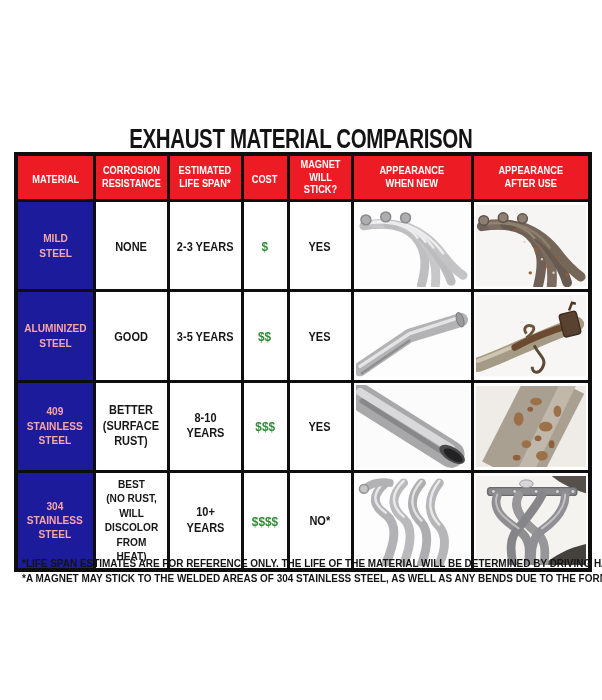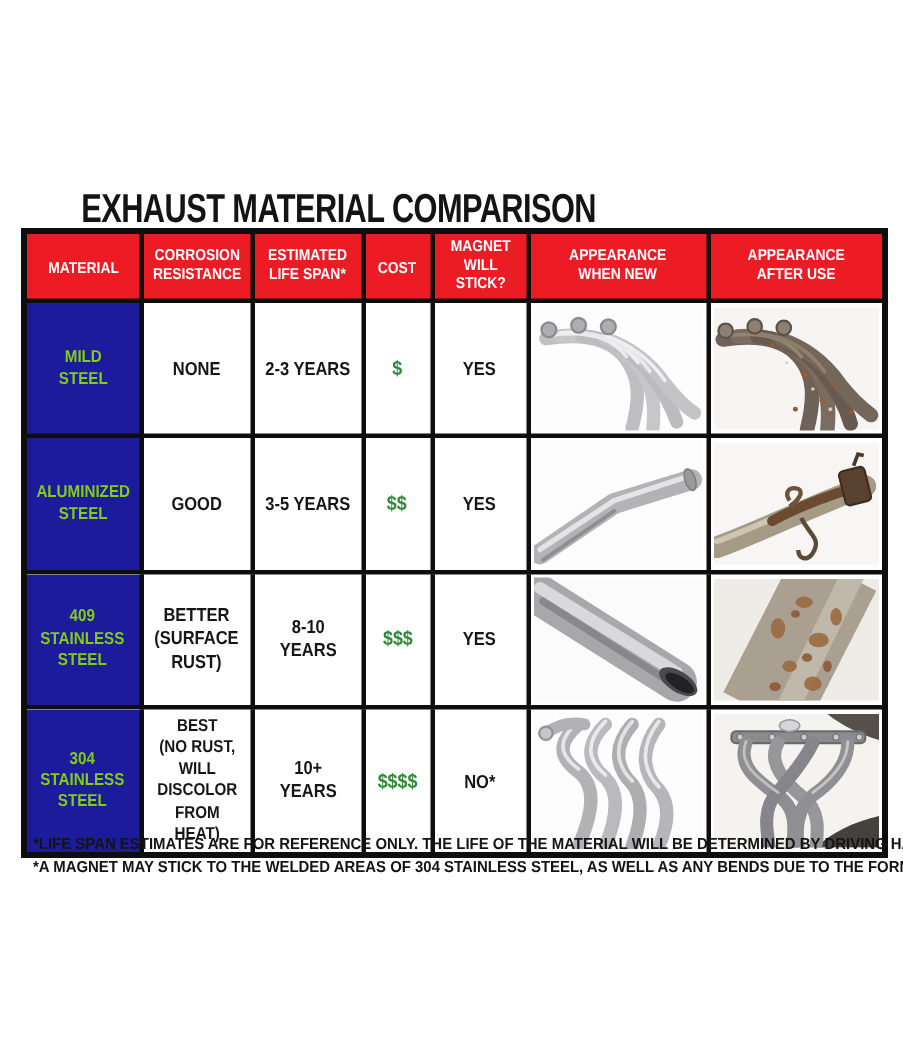--- a/index.html
+++ b/index.html
@@ -1,37 +1,37 @@
 <!DOCTYPE html>
 <html><head>
 <meta charset="utf-8">
 <style>
   html,body{margin:0;padding:0;}
   body{
     width:602px;height:700px;background:#ffffff;position:relative;overflow:hidden;
     font-family:"Liberation Sans","DejaVu Sans",sans-serif;color:#111;
     -webkit-font-smoothing:antialiased;
   }
-  .title-wrap{position:absolute;top:124px;left:0;width:602px;}
+  .title-wrap{position:absolute;top:124px;left:0;width:602px;text-align:center;}
   .title{
     display:inline-block;font-size:27px;font-weight:bold;letter-spacing:-0.5px;
     transform:scaleX(0.76);transform-origin:center;white-space:nowrap;color:#141414;
   }
   table.cmp{
     position:absolute;left:14px;top:152px;width:574px;
     border-collapse:collapse;table-layout:fixed;
     border:4px solid #0e0e0e;
   }
   table.cmp td,table.cmp th{
     border:3px solid #0e0e0e;padding:2px;vertical-align:middle;text-align:center;
     overflow:hidden;
   }
   th.hdr{background:#ed1c24;color:#ffffff;height:30px;}
   th.hdr .ct{font-size:10.5px;font-weight:bold;line-height:1.2;}
-  td.mat{background:#1b1b9b;color:#84cc16;}
+  td.mat{background:#1b1b9b;color:#fca5a5;}
   td.mat .ct{font-size:11.5px;font-weight:bold;line-height:1.25;}
   td.txt .ct{font-size:12.5px;font-weight:bold;line-height:1.25;color:#161616;}
   td.cost .ct{font-size:13.5px;font-weight:bold;color:#2e8b35;letter-spacing:0;}
   .ct{
     display:inline-block;transform:scaleX(0.88);transform-origin:center;
     white-space:pre-line;
   }
   td.photo{padding:0;background:#ffffff;}
   td.photo svg{display:block;width:100%;height:100%;}
   .notes{position:absolute;left:22px;top:556px;width:566px;}

